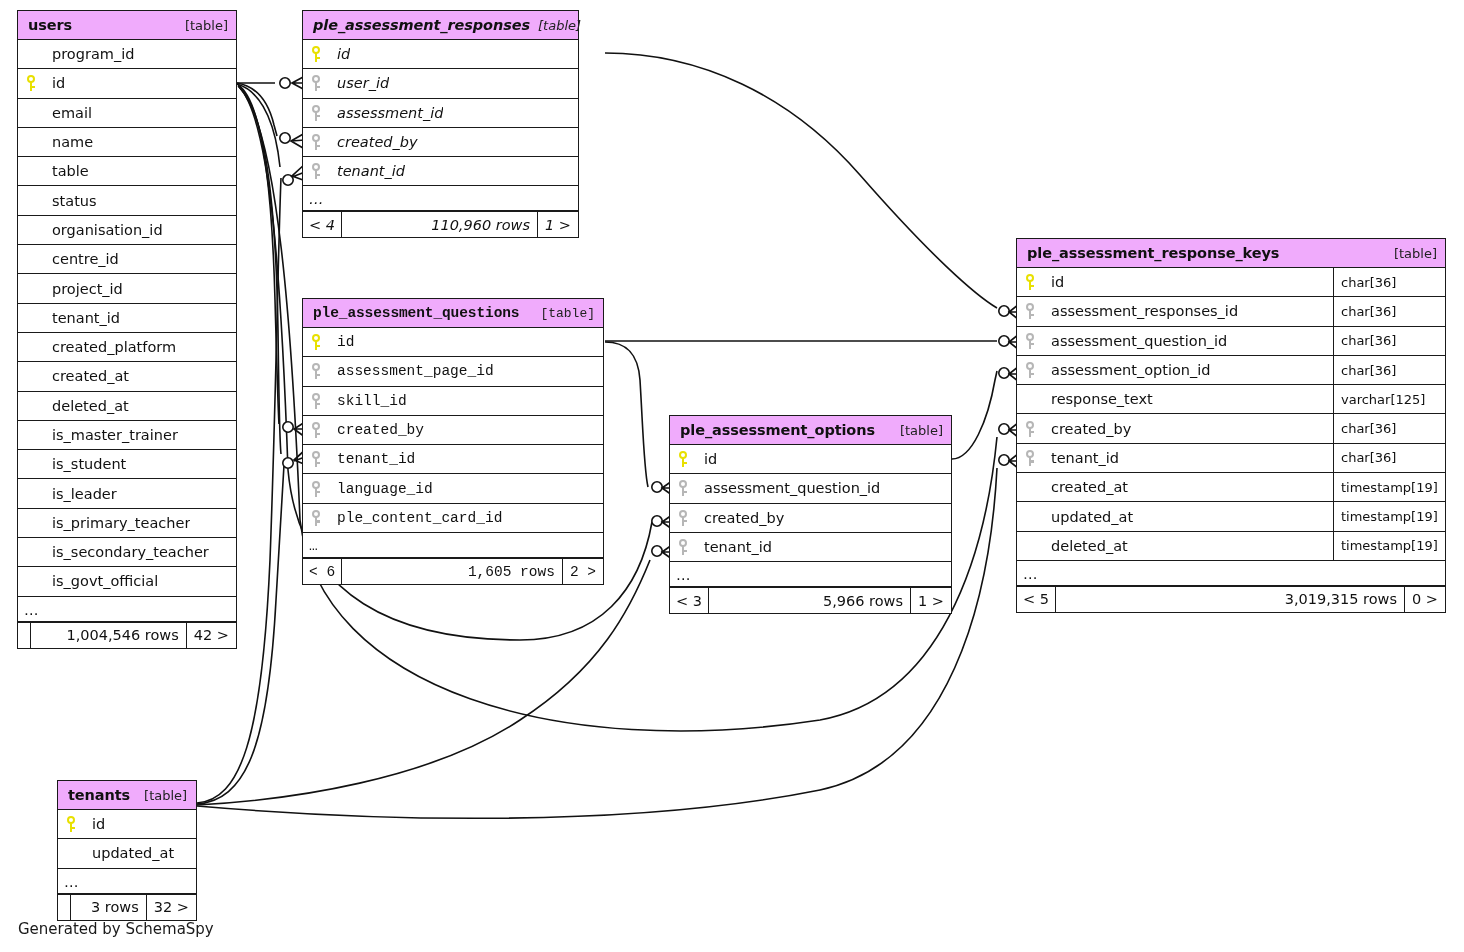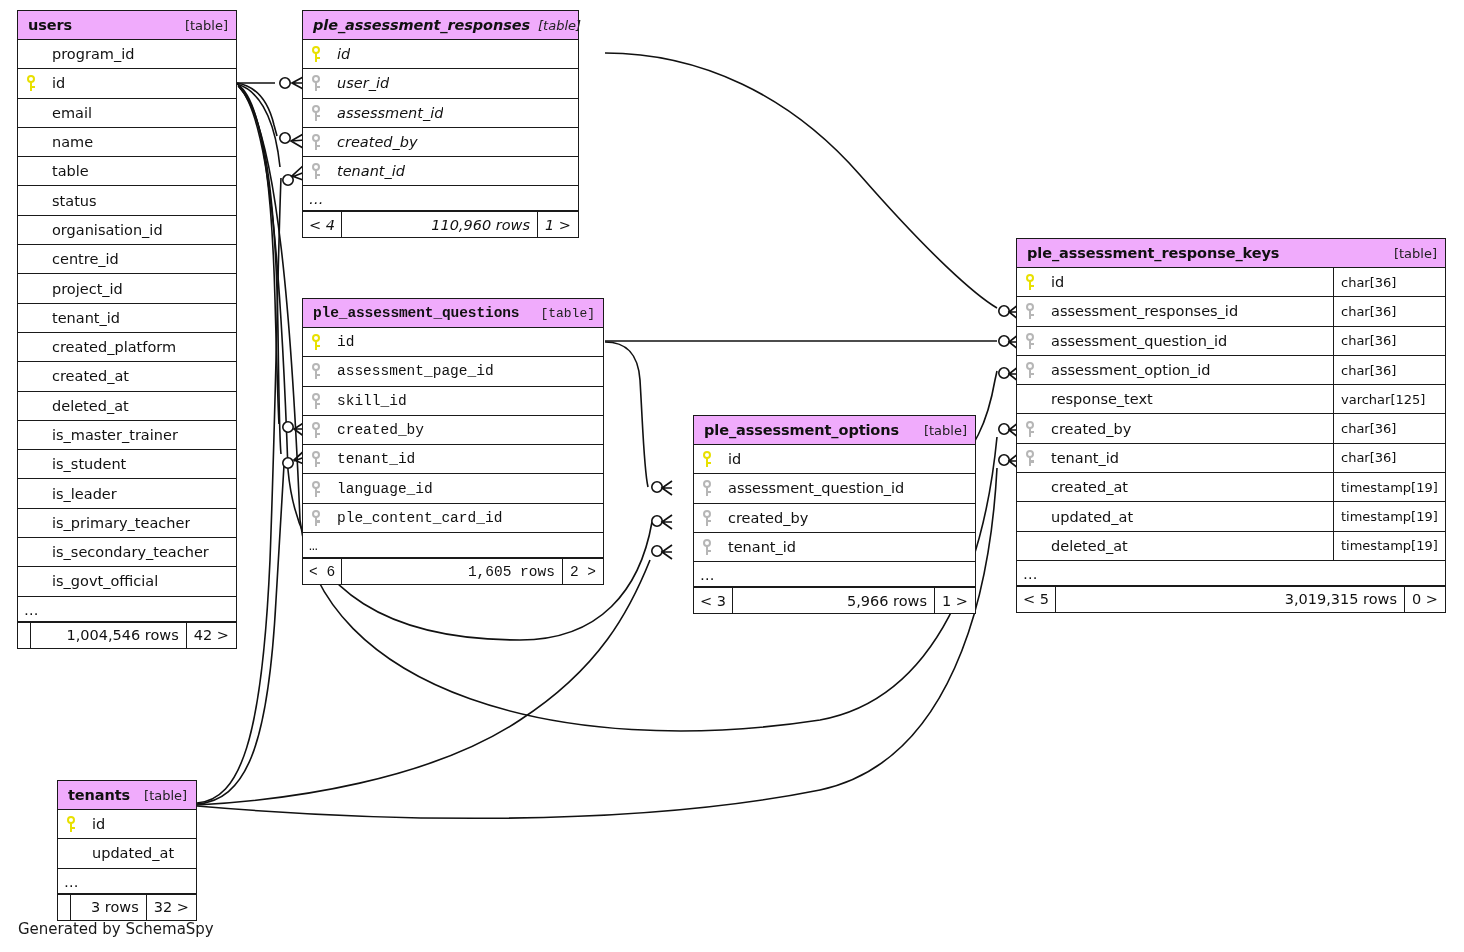--- a/index.html
+++ b/index.html
@@ -491,21 +491,21 @@
           </span>
           <span class="colname">ple_content_card_id</span>
         </div>
         <div class="row ellipsis">…</div>
         <div class="footer-row">
           <span class="fcell f-prev">&lt; 6</span>
           <span class="fcell f-rows">1,605 rows</span>
           <span class="fcell f-next">2 &gt;</span>
         </div>
       </div>
-      <div class="tbl" style="left: 669px; top: 415px; width: 283px; margin-left: 24px;">
+      <div class="tbl" style="left: 669px; top: 415px; width: 283px;">
         <div class="tbl-head">
           <span class="tname">ple_assessment_options</span>
           <span class="ttag">[table]</span>
         </div>
         <div class="row">
           <span class="keycell">
             <span class="key pk">
               <span class="kh"></span>
               <span class="ks"></span>
               <span class="kt"></span>

